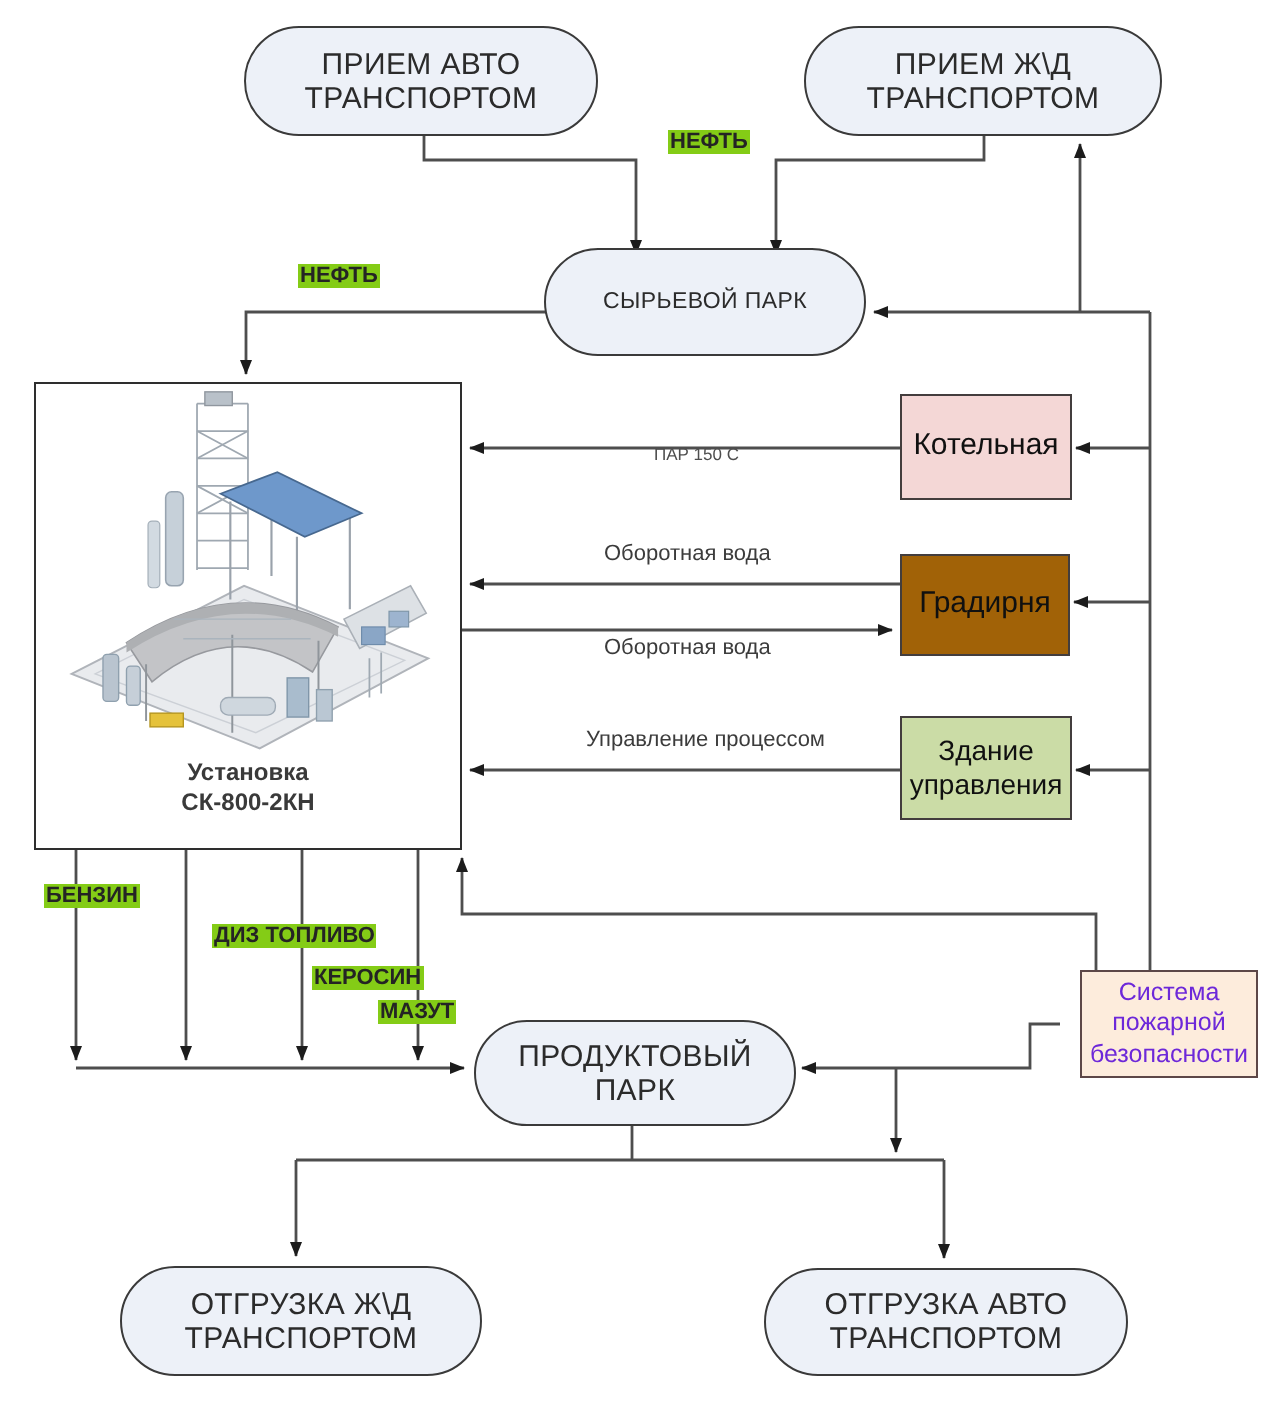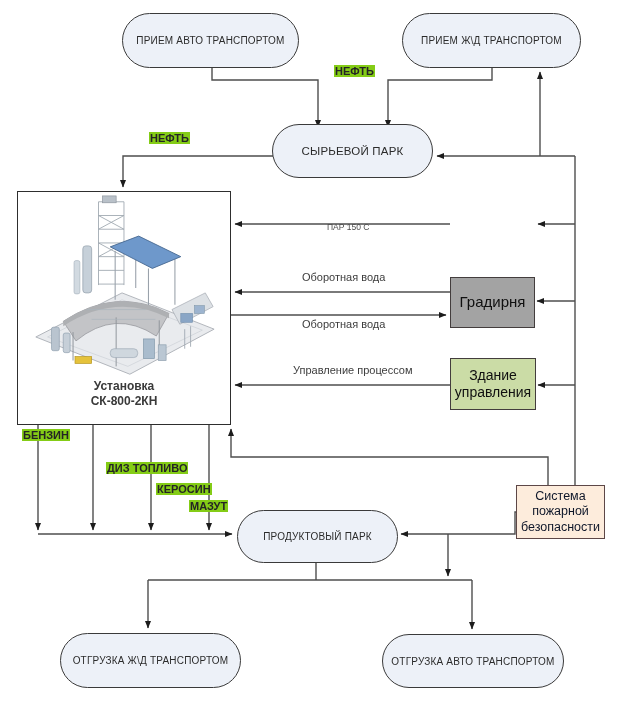--- a/index.html
+++ b/index.html
@@ -4,54 +4,54 @@
 <style>
   html,body{margin:0;padding:0;background:#fff;}
   .stage{
     position:relative;width:634px;height:711px;background:#ffffff;
     font-family:"Liberation Sans", sans-serif;overflow:hidden;
   }
   .wires{position:absolute;left:0;top:0;pointer-events:none;}
   .oval{
     position:absolute;background:#edf1f8;border:1.4px solid #3a3a3a;border-radius:30px;
     display:flex;align-items:center;justify-content:center;text-align:center;
-    font-size:10px;color:#2b2b2b;letter-spacing:.2px;padding:0 8px;box-sizing:border-box;
+    font-size:15px;color:#2b2b2b;letter-spacing:.2px;padding:0 8px;box-sizing:border-box;
   }
   .rbox{
     position:absolute;border:1.5px solid #433d3d;display:flex;align-items:center;justify-content:center;
     text-align:center;box-sizing:border-box;color:#101010;line-height:1.25;
   }
   #priem-auto{left:122px;top:13px;width:177px;height:55px;}
   #priem-zhd{left:402px;top:13px;width:179px;height:55px;}
   #syrevoy{left:272px;top:124px;width:161px;height:54px;font-size:11.5px;text-align:center;}
   #produkt{left:237px;top:510px;width:161px;height:53px;}
   #otgruzka-zhd{left:60px;top:633px;width:181px;height:55px;}
   #otgruzka-auto{left:382px;top:634px;width:182px;height:54px;}
   #kotelnaya{left:450px;top:197px;width:86px;height:53px;background:#f4d7d6;font-size:15px;}
-  #gradirnya{left:450px;top:277px;width:85px;height:51px;background:#a3a3a3;font-size:15px;}
+  #gradirnya{left:450px;top:277px;width:85px;height:51px;background:#a16207;font-size:15px;}
   #zdanie{left:450px;top:358px;width:86px;height:52px;background:#cbdca6;font-size:14px;padding:0 4px;}
-  #fire{left:516px;top:485px;width:89px;height:54px;background:#fdecdc;font-size:12.5px;color:#0f172a;border-color:#5d4747;padding:0 2px;}
+  #fire{left:540px;top:485px;width:89px;height:54px;background:#fdecdc;font-size:12.5px;color:#6d28d9;border-color:#5d4747;padding:0 2px;}
   #plant{
     position:absolute;left:17px;top:191px;width:214px;height:234px;
     background:#fff;border:1.6px solid #2e2e2e;box-sizing:border-box;
   }
   .plant-caption{
     position:absolute;left:0;bottom:14px;width:100%;text-align:center;
     font-weight:bold;font-size:12px;color:#3a3a3a;line-height:1.3;
   }
   .plant-caption span{display:block;}
   .elabel{position:absolute;font-size:11px;color:#3c3c3c;white-space:nowrap;}
   .elabel.bold{font-weight:bold;color:#242424;background:#84cc16;padding:0 1px;}
   #lbl-neft-top{left:334px;top:65px;font-weight:bold;color:#242424;}
   #lbl-neft-left{left:149px;top:132px;}
   #lbl-par{left:327px;top:222px;font-size:8.5px;color:#4e4e4e;}
   #lbl-ob-out{left:302px;top:271px;}
   #lbl-ob-in{left:302px;top:318px;}
   #lbl-upr{left:293px;top:364px;}
-  #lbl-benzin{left:22px;top:429px;}
+  #lbl-benzin{left:22px;top:442px;}
   #lbl-diz{left:74px;top:462px;margin-left:32px;}
   #lbl-kerosin{left:124px;top:483px;margin-left:32px;}
   #lbl-mazut{left:189px;top:500px;}
 </style>
 </head>
 <body>
 
 <div class="stage">
 
   <svg class="wires" width="634" height="711" viewBox="0 0 634 711">
@@ -108,20 +108,23 @@
   <div class="oval" id="produkt">
     <span>ПРОДУКТОВЫЙ ПАРК</span>
   </div>
   <div class="oval" id="otgruzka-zhd">
     <span>ОТГРУЗКА Ж\Д ТРАНСПОРТОМ</span>
   </div>
   <div class="oval" id="otgruzka-auto">
     <span>ОТГРУЗКА АВТО ТРАНСПОРТОМ</span>
   </div>
 
+  <div class="rbox" id="kotelnaya">
+    <span>Котельная</span>
+  </div>
   <div class="rbox" id="gradirnya">
     <span>Градирня</span>
   </div>
   <div class="rbox" id="zdanie">
     <span>Здание управления</span>
   </div>
   <div class="rbox" id="fire">
     <span>Система пожарной безопасности</span>
   </div>
 

